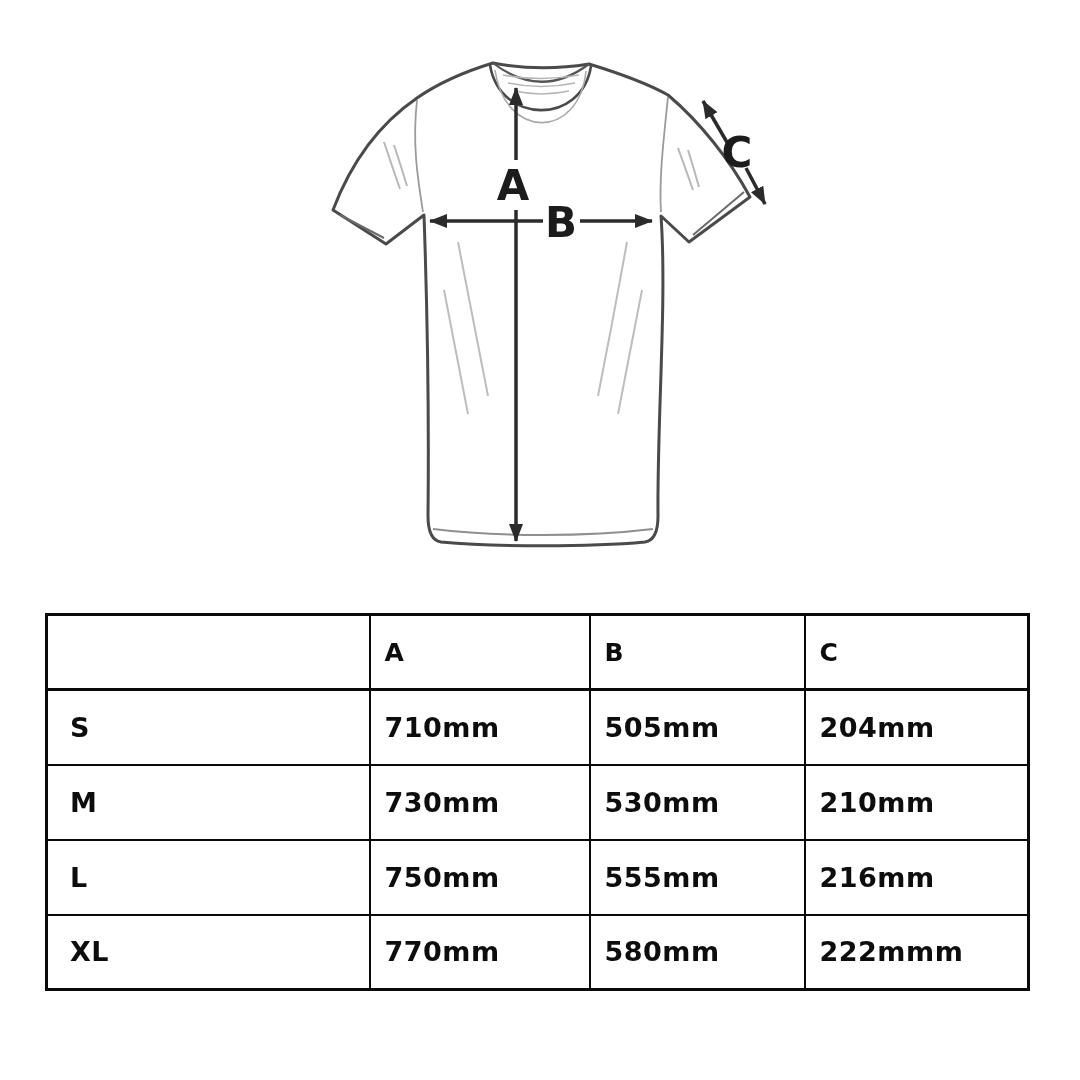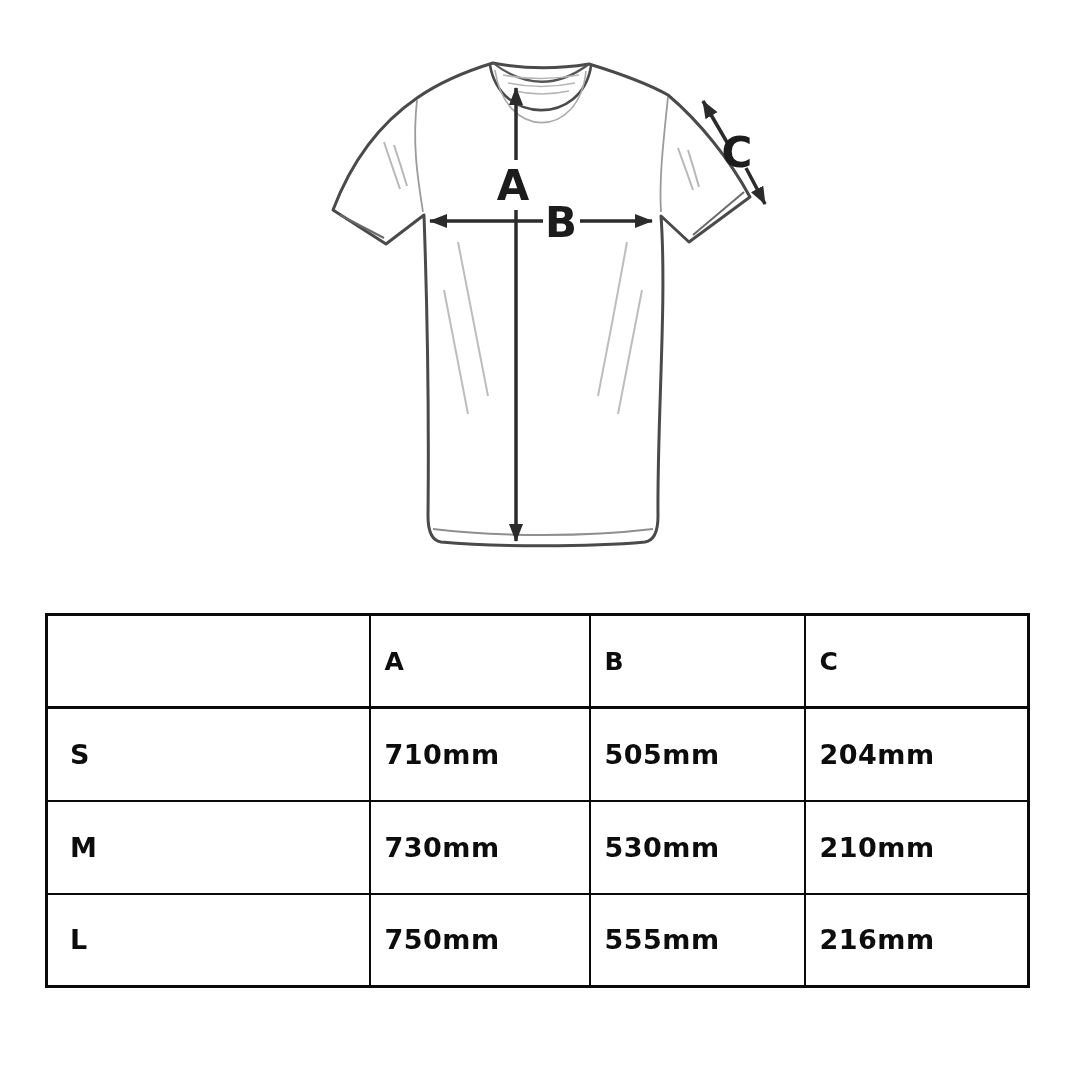--- a/index.html
+++ b/index.html
@@ -153,16 +153,22 @@
         <td>730mm</td>
         <td>530mm</td>
         <td>210mm</td>
       </tr>
       <tr>
         <td class="first-col">L</td>
         <td>750mm</td>
         <td>555mm</td>
         <td>216mm</td>
       </tr>
+      <tr>
+        <td class="first-col">XL</td>
+        <td>770mm</td>
+        <td>580mm</td>
+        <td>222mmm</td>
+      </tr>
     </tbody>
   </table>
 
 </div>
 
 </body></html>

